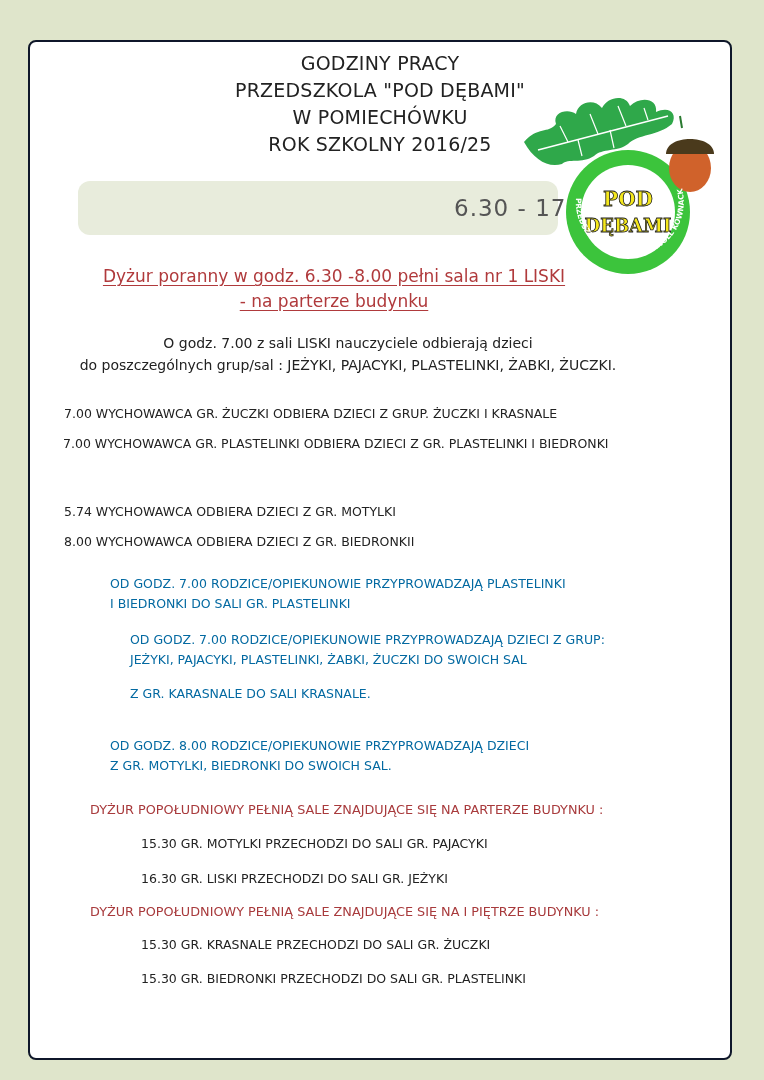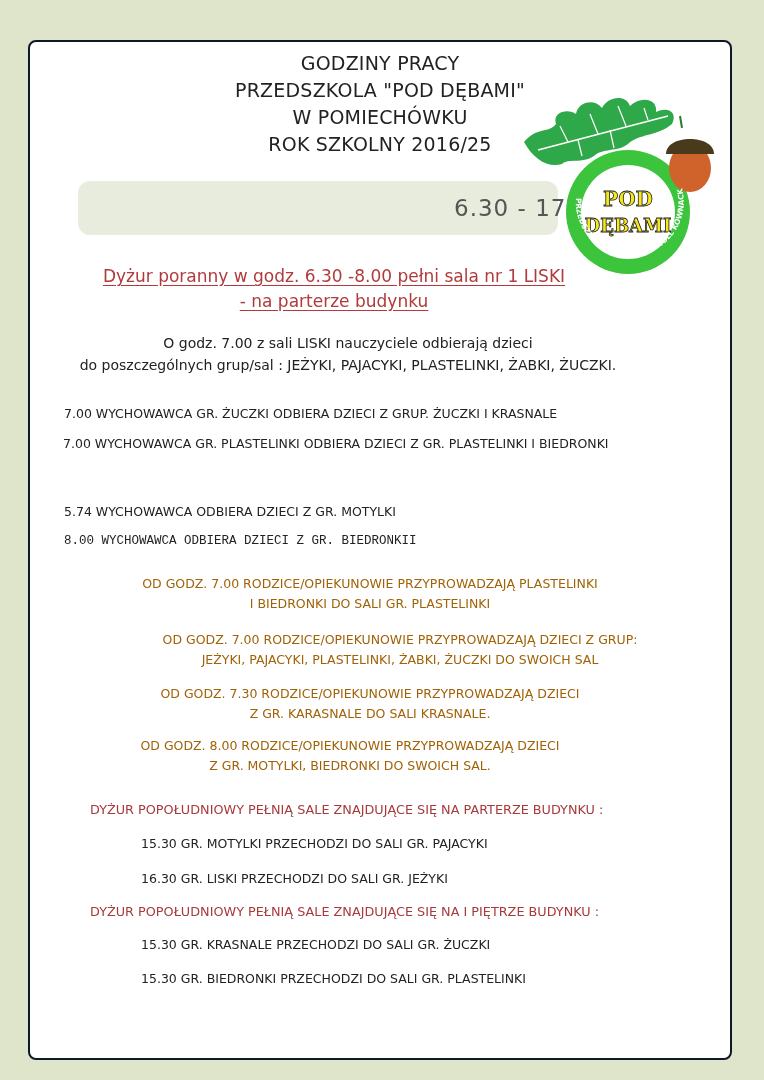--- a/index.html
+++ b/index.html
@@ -46,21 +46,21 @@
       text-decoration: underline;
       text-underline-offset: 3px;
     }
     .morning div { white-space: nowrap; }
     .intro {
       left: 0; width: 636px; top: 290px;
       text-align: center; font-size: 14px; line-height: 22px; color: #222;
     }
     .intro div { white-space: nowrap; }
     .row { font-size: 12.5px; color: #222; }
-    .center-block { text-align: center; font-size: 12.5px; line-height: 20px; color: #a16207; }
+    .center-block { font-size: 12.5px; line-height: 20px; color: #0369a1; }
     .center-block div { white-space: nowrap; }
     .red-head { color: #a83a3c; font-size: 12.8px; }
     .logo { left: 488px; top: 26px; width: 210px; height: 212px; }
   </style>
 </head>
 <body>
 
 <div class="card">
 
   <div class="abs title">
@@ -104,32 +104,31 @@
   </div>
 
   <div class="abs intro">
     <div>O godz.  7.00 z sali LISKI nauczyciele odbierają dzieci</div>
     <div>do poszczególnych grup/sal : JEŻYKI, PAJACYKI, PLASTELINKI, ŻABKI, ŻUCZKI.</div>
   </div>
 
   <div class="abs row" style="left:34px; top:364px;">7.00 WYCHOWAWCA GR. ŻUCZKI ODBIERA DZIECI Z GRUP. ŻUCZKI I KRASNALE</div>
   <div class="abs row" style="left:33px; top:394px;">7.00 WYCHOWAWCA GR. PLASTELINKI ODBIERA DZIECI Z GR. PLASTELINKI I BIEDRONKI</div>
   <div class="abs row" style="left:34px; top:462px;">5.74 WYCHOWAWCA ODBIERA DZIECI Z GR. MOTYLKI</div>
-  <div class="abs row" style="left:34px; top:492px;font-family:Liberation Mono, monospace;">8.00 WYCHOWAWCA ODBIERA DZIECI Z GR. BIEDRONKII</div>
+  <div class="abs row" style="left:34px; top:492px;">8.00 WYCHOWAWCA ODBIERA DZIECI Z GR. BIEDRONKII</div>
 
   <div class="abs center-block" style="left:80px; width:520px; top:532px;">
     <div>OD GODZ. 7.00 RODZICE/OPIEKUNOWIE PRZYPROWADZAJĄ PLASTELINKI</div>
     <div>I BIEDRONKI DO SALI GR. PLASTELINKI</div>
   </div>
   <div class="abs center-block" style="left:100px; width:540px; top:588px;">
     <div>OD GODZ. 7.00 RODZICE/OPIEKUNOWIE PRZYPROWADZAJĄ DZIECI Z GRUP:</div>
     <div>JEŻYKI, PAJACYKI, PLASTELINKI, ŻABKI, ŻUCZKI DO SWOICH SAL</div>
   </div>
   <div class="abs center-block" style="left:100px; width:480px; top:642px;">
-    <div>OD GODZ. 7.30 RODZICE/OPIEKUNOWIE PRZYPROWADZAJĄ DZIECI</div>
     <div>Z GR. KARASNALE  DO SALI KRASNALE.</div>
   </div>
   <div class="abs center-block" style="left:80px; width:480px; top:694px;">
     <div>OD GODZ. 8.00 RODZICE/OPIEKUNOWIE PRZYPROWADZAJĄ DZIECI</div>
     <div>Z GR. MOTYLKI, BIEDRONKI  DO SWOICH SAL.</div>
   </div>
 
   <div class="abs red-head" style="left:60px; top:760px;">DYŻUR POPOŁUDNIOWY PEŁNIĄ SALE ZNAJDUJĄCE SIĘ NA PARTERZE BUDYNKU :</div>
   <div class="abs row" style="left:111px; top:794px;">15.30 GR. MOTYLKI PRZECHODZI DO SALI GR. PAJACYKI</div>
   <div class="abs row" style="left:111px; top:829px;">16.30 GR. LISKI PRZECHODZI DO SALI GR. JEŻYKI</div>

